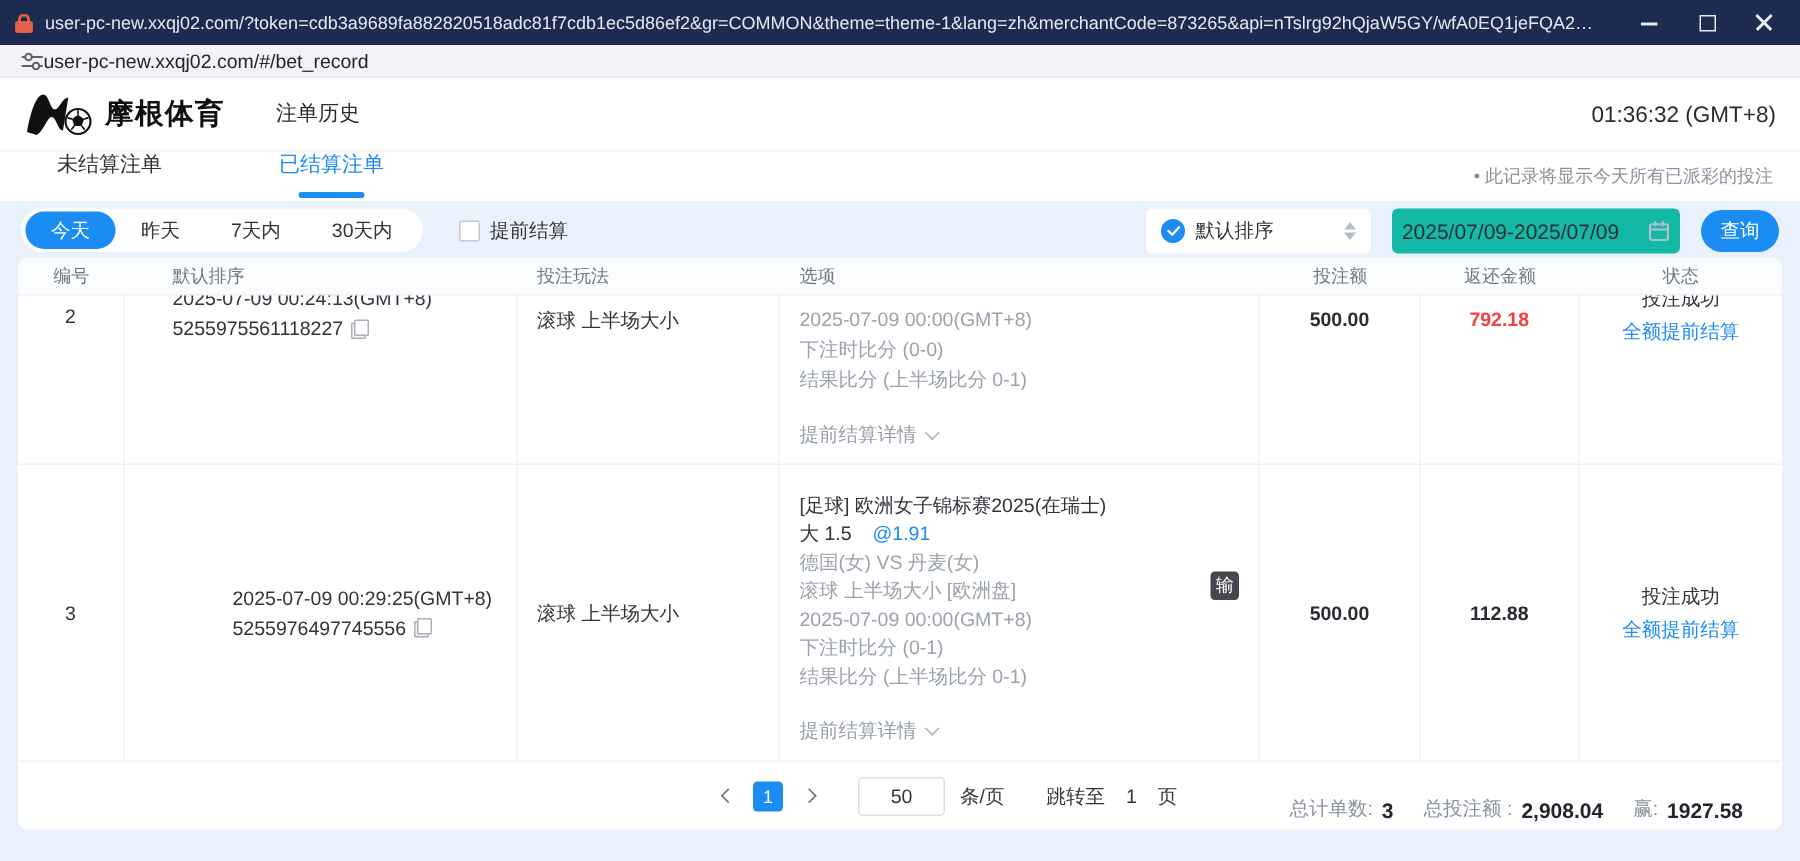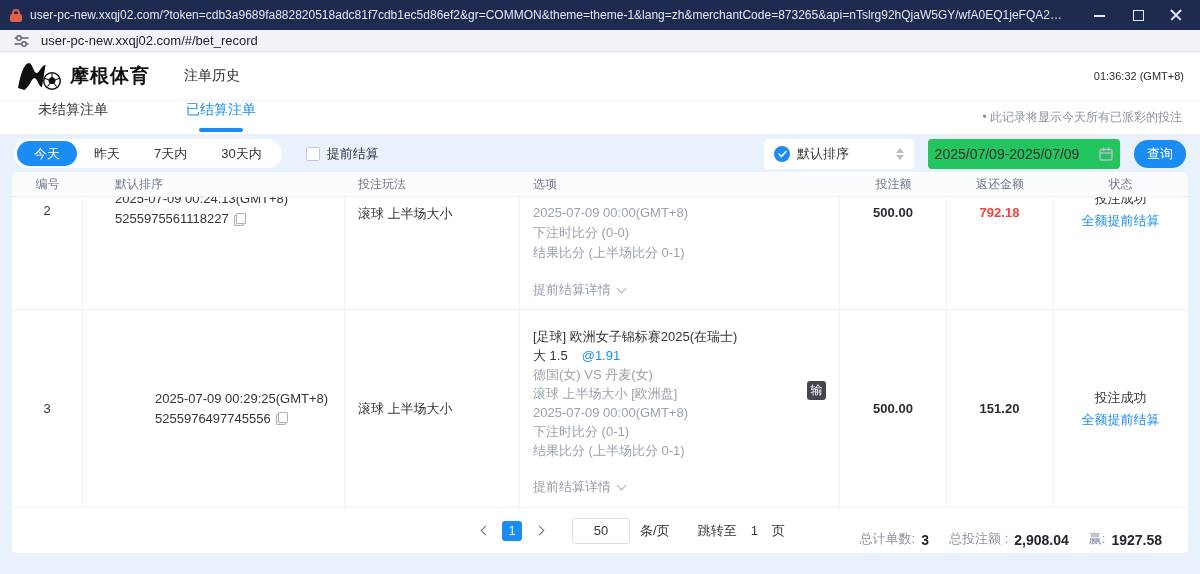--- a/index.html
+++ b/index.html
@@ -16,30 +16,30 @@
   .tab-title { flex:1; color:#e4e8f3; font-size:12px; white-space:nowrap; overflow:hidden; text-overflow:ellipsis; padding-right:20px; }
   .winbtns { display:flex; align-items:center; gap:26px; padding-right:8px; }
   .winbtn { position:relative; width:12px; height:12px; cursor:pointer; }
   .btn-min::after { content:""; position:absolute; left:0; top:6px; width:11px; height:1.5px; background:#e6e9f2; }
   .btn-max::after { content:""; position:absolute; left:1px; top:1px; width:9px; height:9px; border:1.3px solid #e6e9f2; }
   .btn-close::before,.btn-close::after { content:""; position:absolute; left:-1px; top:5px; width:14px; height:1.5px; background:#e6e9f2; }
   .btn-close::before { transform:rotate(45deg); } .btn-close::after { transform:rotate(-45deg); }
 
   
   .addressbar { position:absolute; top:30px; left:0; width:1200px; height:22px; background:#f3f2f9;
-                border-bottom:1px solid #e3e2ec; display:flex; align-items:center; padding:0 14px; gap:12px; }
+                border-bottom:1px solid #e3e2ec; display:flex; align-items:center; padding:0 14px; }
   .addr-url { font-size:13px; color:#23232b; }
 
   
   .appheader { position:absolute; top:52px; left:0; width:1200px; height:48px; background:#fff;
                display:flex; align-items:center; padding:0 16px; }
   .brand { display:flex; align-items:center; gap:8px; }
   .brand-text { font-size:19px; font-weight:bold; color:#101010; letter-spacing:1px; }
   .menu-item { font-size:14px; color:#2b2b33; margin-left:34px; cursor:pointer; }
-  .clock { margin-left:auto; font-size:11px; color:#2b2b33; }
+  .clock { margin-left:auto; font-size:15px; color:#2b2b33; }
 
   
   .tabrow { position:absolute; top:100px; left:0; width:1200px; height:35px; background:#fff;
             border-top:1px solid #f1f2f5; border-bottom:1px solid #edeff3;
             display:flex; align-items:center; padding:0 18px 0 38px; }
   .tab { position:relative; font-size:14px; color:#33333b; height:100%; display:flex; align-items:flex-start; cursor:pointer; margin-right:78px; }
   .tab.active { color:#1b8cf2; }
   .tab.active .tabline { position:absolute; bottom:2px; left:50%; transform:translateX(-50%);
                          width:44px; height:4px; border-radius:2px; background:#1b8cf2; }
   .tab-note { margin-left:auto; font-size:12px; color:#8a929f; }
@@ -53,21 +53,21 @@
   .chkwrap { display:flex; align-items:center; margin-left:24px; cursor:pointer; }
   .checkbox { width:14px; height:14px; background:#fff; border:1px solid #c3c9d4; border-radius:2px; }
   .chklabel { font-size:13px; color:#33333b; margin-left:7px; }
   .sortbox { margin-left:auto; width:150px; height:30px; background:#fff; border-radius:4px;
              display:flex; align-items:center; padding:0 10px; cursor:pointer; }
   .checkcircle { width:16px; height:16px; border-radius:50%; background:#1b8cf2; display:flex; align-items:center; justify-content:center; flex:0 0 auto; }
   .sorttext { font-size:13px; color:#33333b; margin-left:7px; }
   .sortcarets { margin-left:auto; display:flex; flex-direction:column; align-items:center; gap:2px; }
   .caret-up { width:0; height:0; border-left:4px solid transparent; border-right:4px solid transparent; border-bottom:5px solid #b7bdc9; }
   .caret-dn { width:0; height:0; border-left:4px solid transparent; border-right:4px solid transparent; border-top:5px solid #b7bdc9; }
-  .datebox { margin-left:14px; width:192px; height:30px; background:#22c55e; border-radius:4px;
+  .datebox { margin-left:14px; width:192px; height:30px; background:#14b8a6; border-radius:4px;
              display:flex; align-items:center; justify-content:center; gap:20px; cursor:pointer; }
   .datetext { font-size:14px; color:#2e2e36; }
   .searchbtn { margin-left:14px; width:52px; height:28px; border-radius:14px; background:#1b8cf2; border:none;
                color:#fff; font-size:13px; display:flex; align-items:center; justify-content:center; cursor:pointer; }
 
   
   .card { position:absolute; top:172px; left:12px; width:1176px; height:381px; background:#fff; border-radius:6px; overflow:hidden; }
   .tgrid { display:grid; grid-template-columns:71px 262px 175px 320px 107px 106px 135px; }
   .thead { height:25px; align-items:center; background:#fbfcfe; border-bottom:1px solid #eef0f5; font-size:12px; color:#6e7888; }
   .th-id { text-align:center; } .th-detail { padding-left:32px; } .th-play,.th-option { padding-left:13px; }
@@ -294,21 +294,21 @@
         <div class="opt-gray">2025-07-09 00:00(GMT+8)</div>
         <div class="opt-gray">下注时比分 (0-1)</div>
         <div class="opt-gray">结果比分 (上半场比分 0-1)</div>
         <div class="early-link">
           <span>提前结算详情</span>
           <span class="chev"></span>
         </div>
         <span class="lose-badge">输</span>
       </div>
       <div class="c-amount">500.00</div>
-      <div class="c-refund" style="color: rgb(43, 43, 51);">151.20</div>
+      <div class="c-refund" style="color: rgb(43, 43, 51);">112.88</div>
       <div class="c-status">
         <div class="status-block">
           <div class="status-ok">投注成功</div>
           <div class="status-link">全额提前结算</div>
         </div>
       </div>
     </div>
 
     <div class="pagbar">
       <div class="pag-center">

